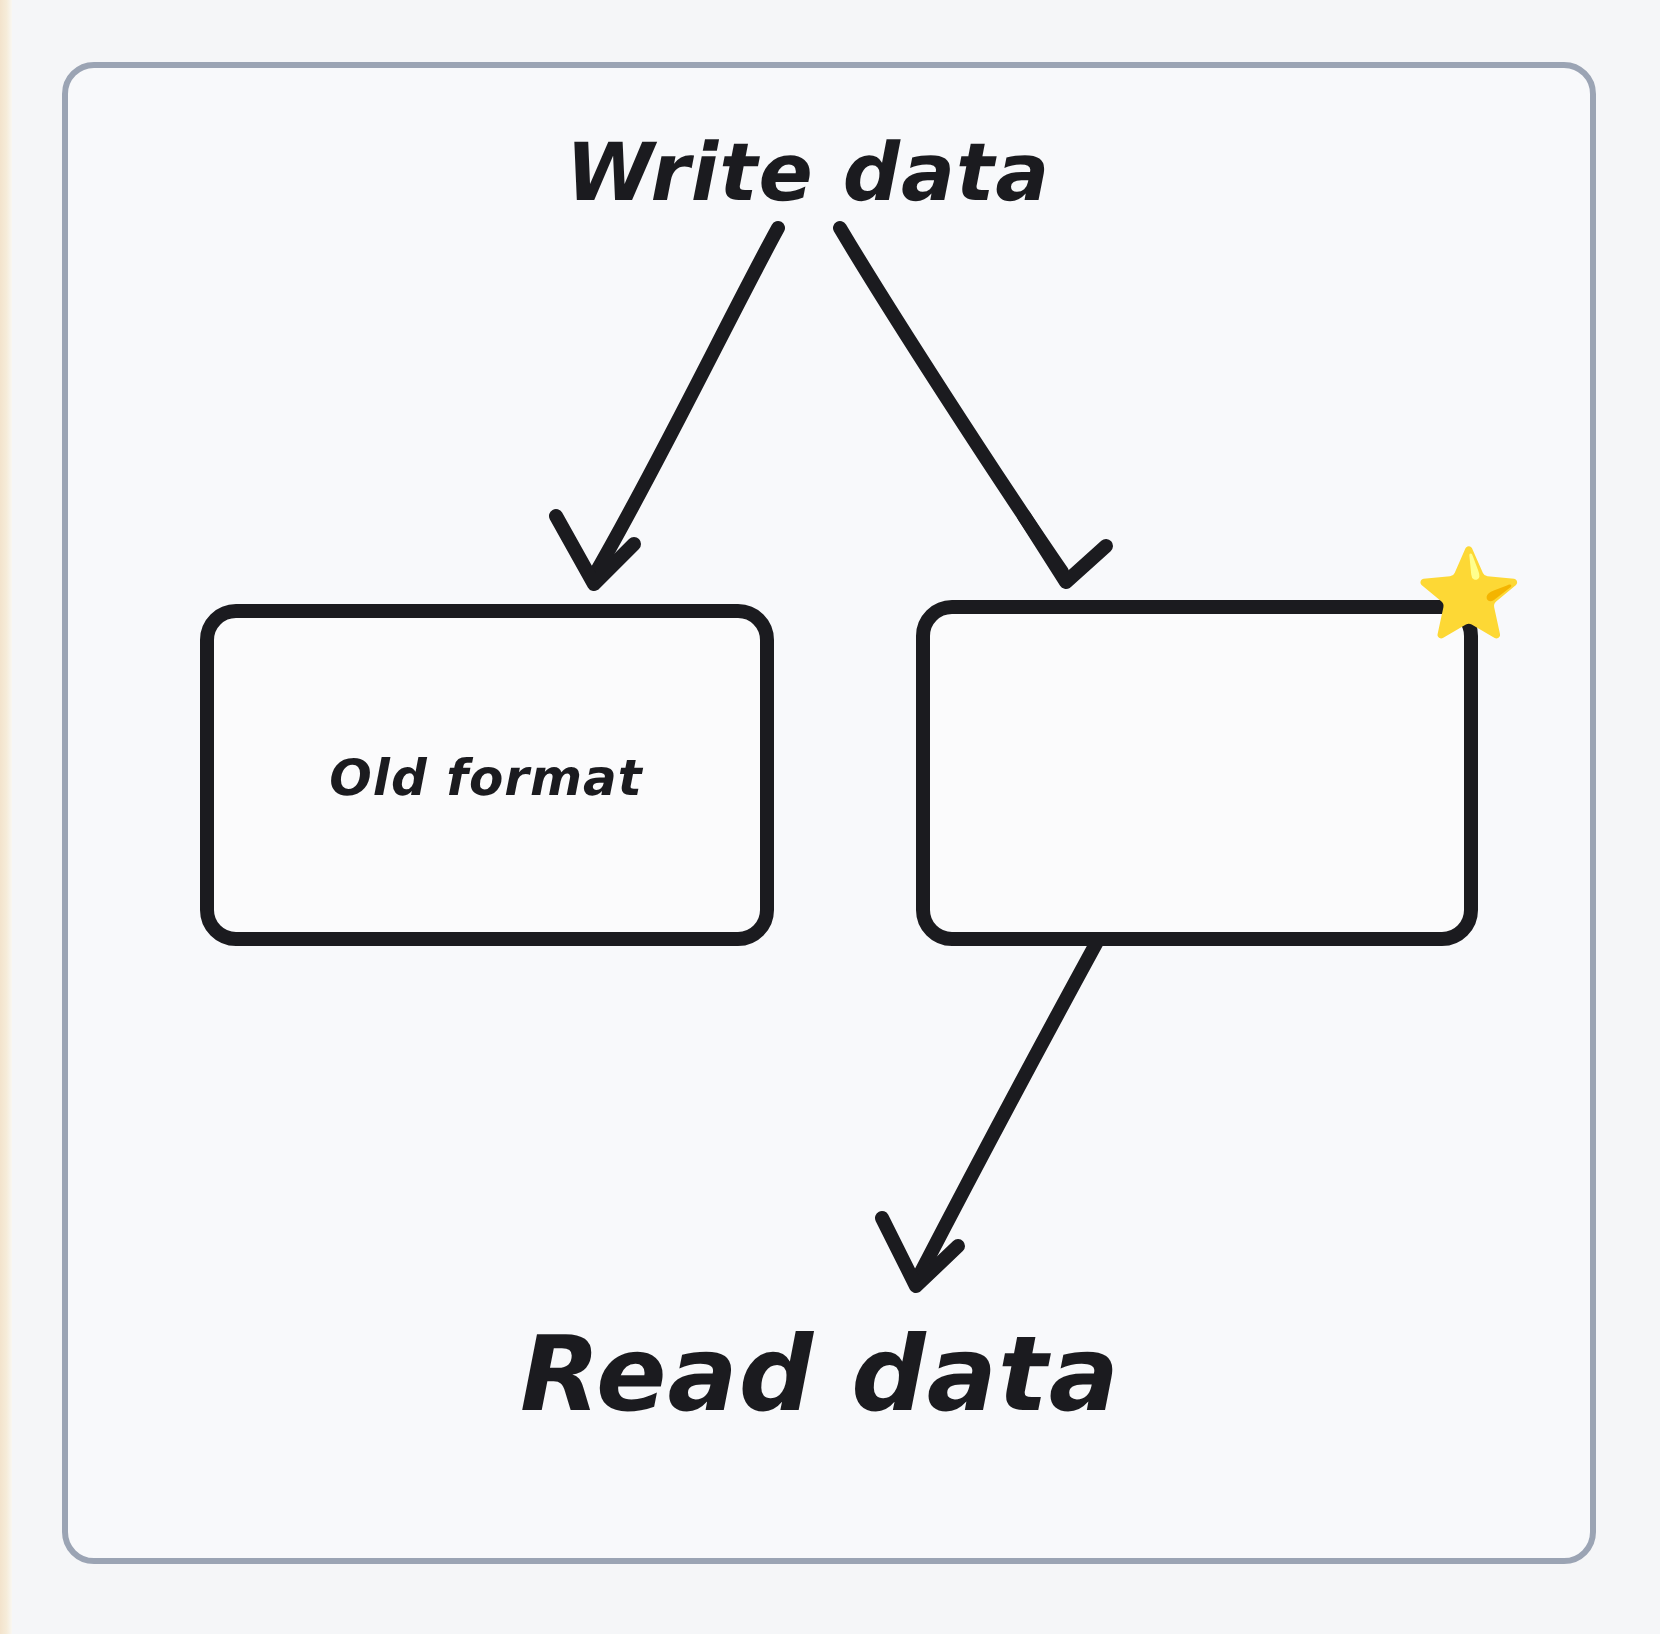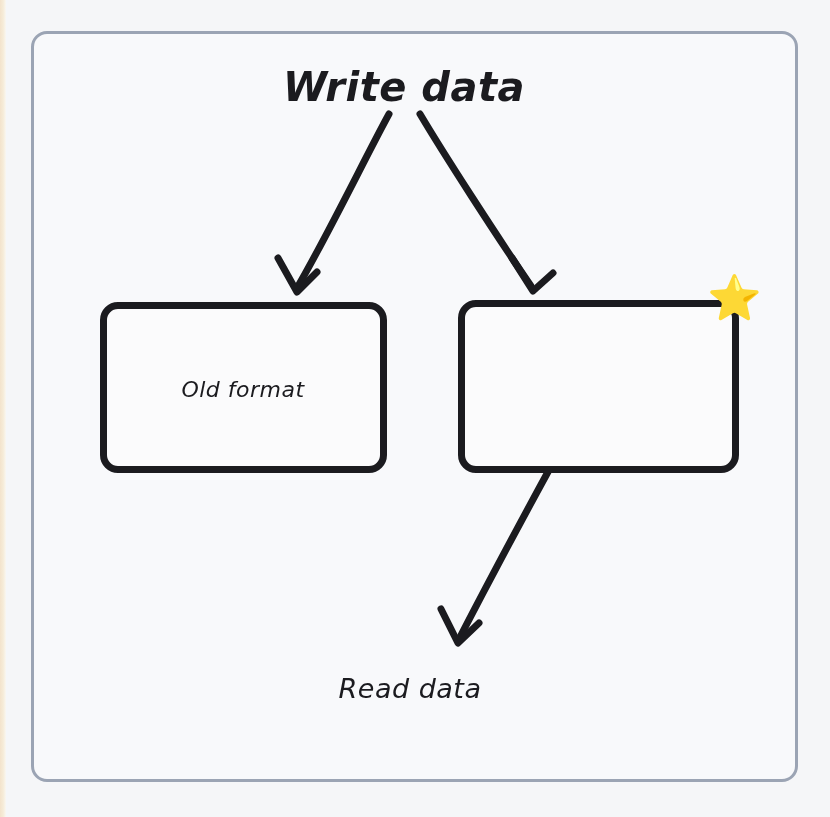--- a/index.html
+++ b/index.html
@@ -55,27 +55,27 @@
   #write-data-label {
     left: 404px;
     top: 87px;
     font-size: 40px;
     font-weight: 700;
     font-style: italic;
   }
   #read-data-label {
     left: 410px;
     top: 688px;
-    font-size: 27px;
-    font-weight: 400;
+    font-size: 52px;
+    font-weight: 700;
     font-style: italic;
   }
   .node-label {
-    font-size: 22px;
-    font-weight: 400;
+    font-size: 25px;
+    font-weight: 700;
     font-style: italic;
   }
   #old-format-label { left: 243px; top: 389px; }
   #new-format-label { left: 598px; top: 388px; }
 
   .node-box {
     position: absolute;
     box-sizing: border-box;
     background: #fbfbfc;
     border: 7px solid #1b1b1f;

